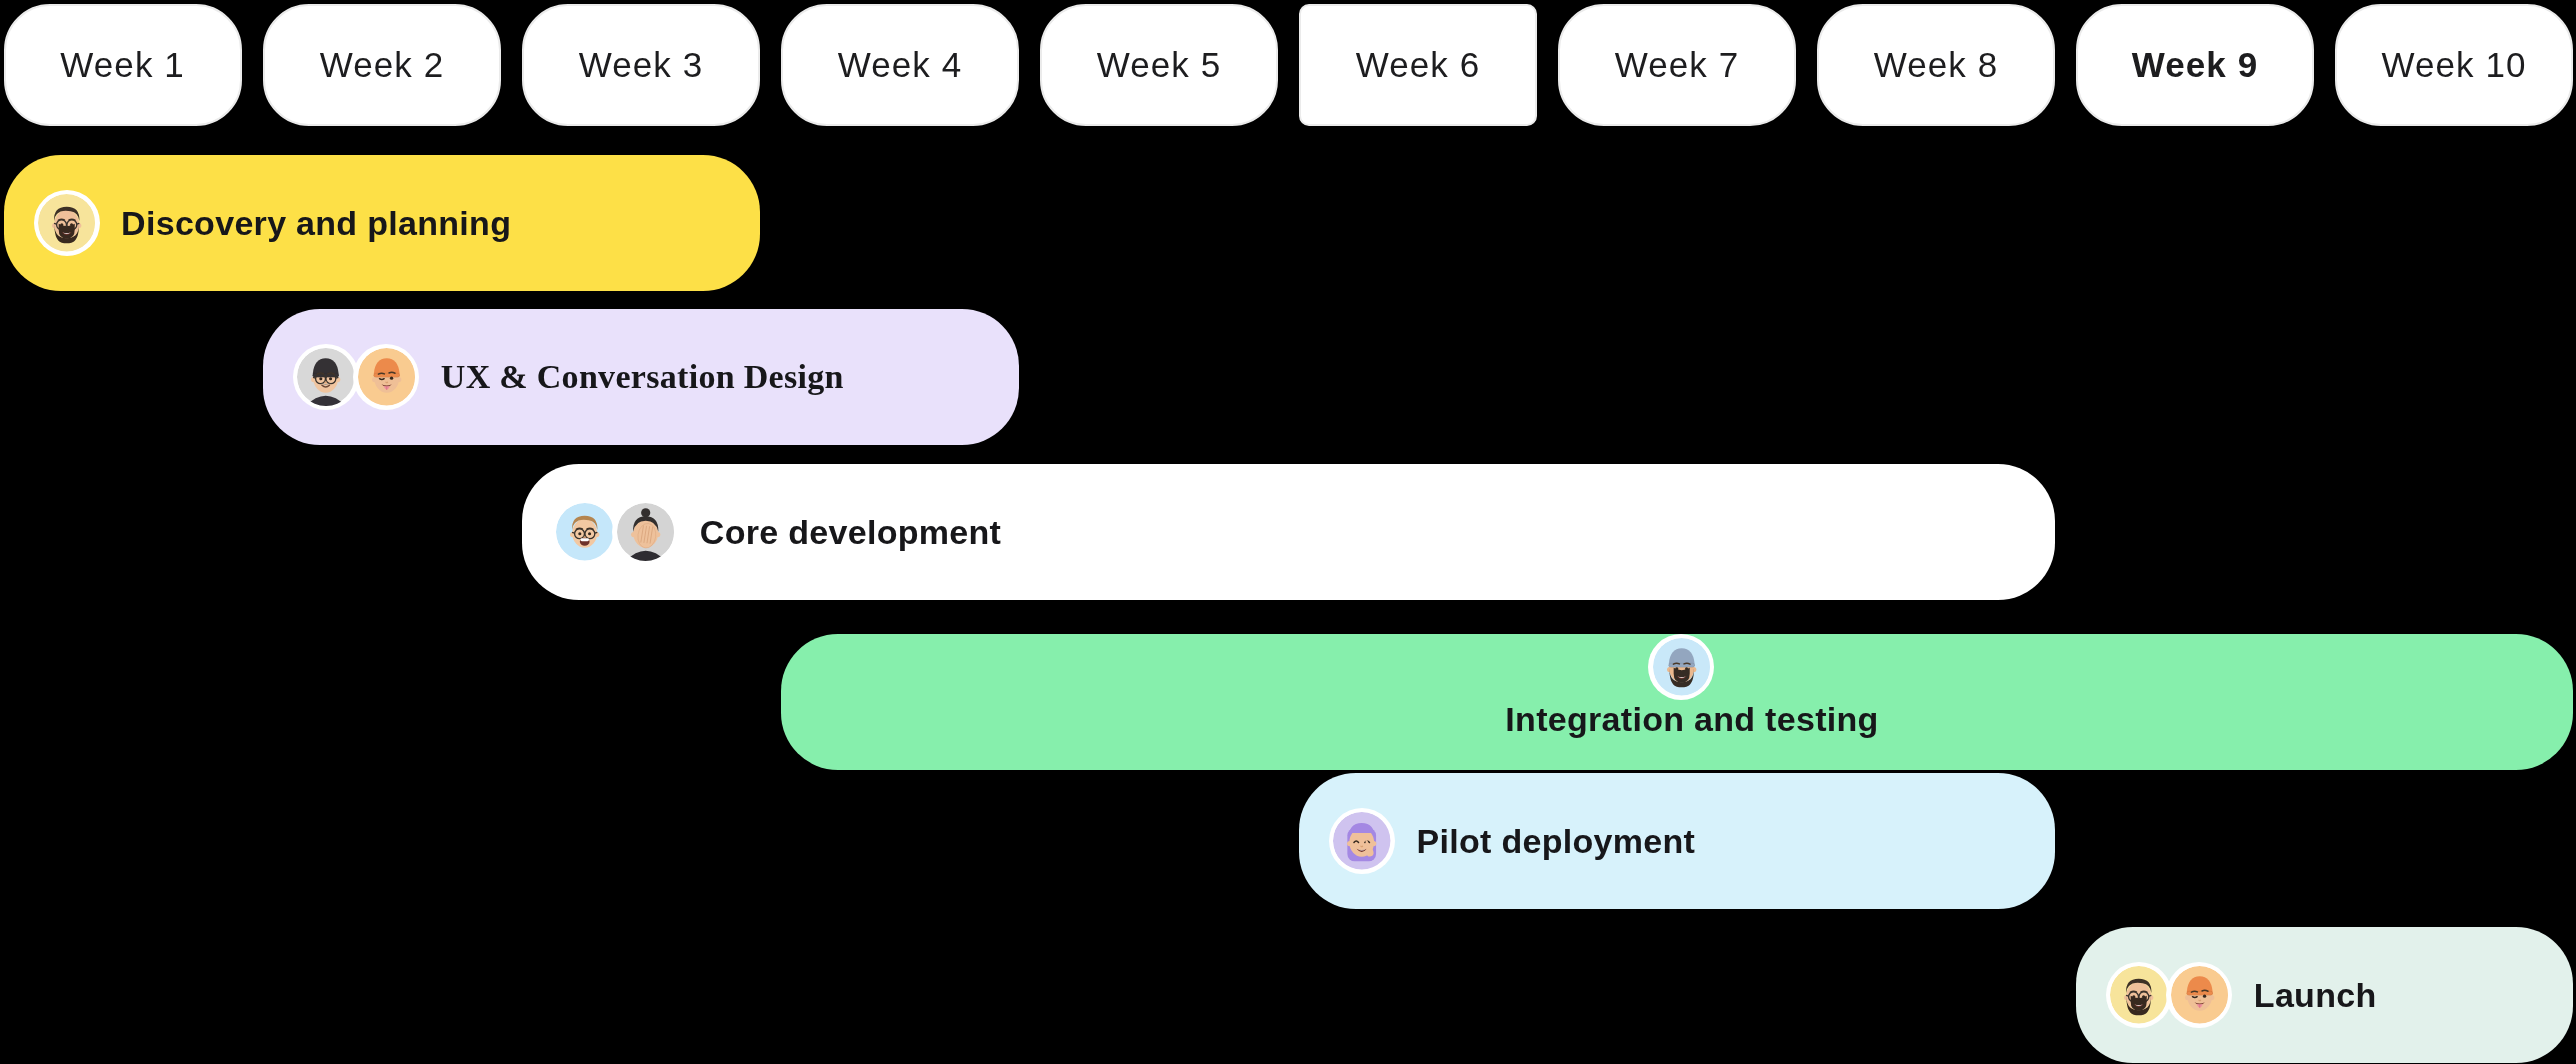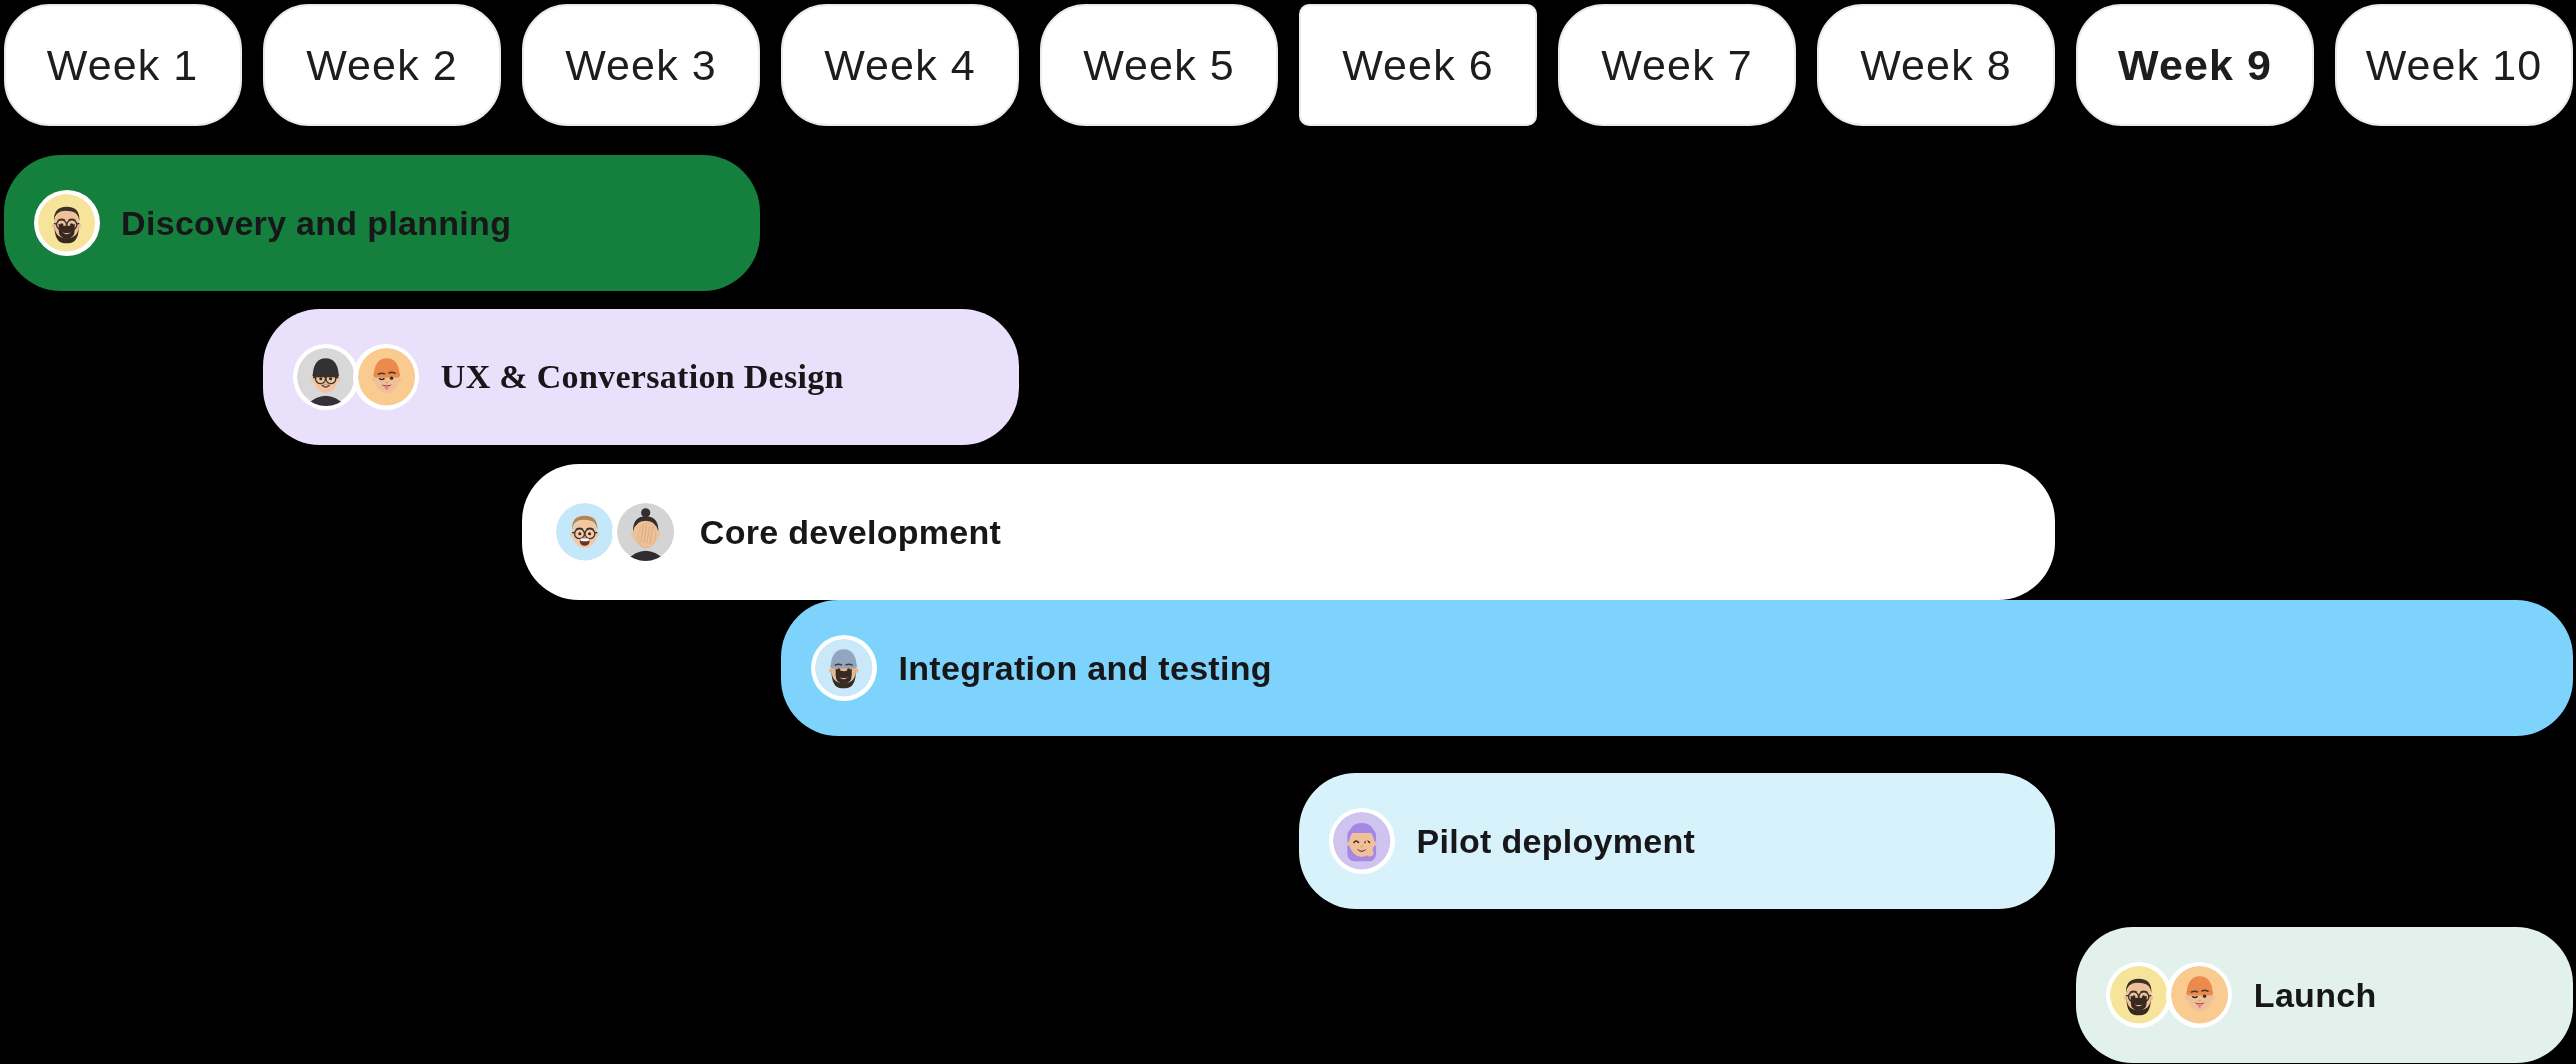--- a/index.html
+++ b/index.html
@@ -4,21 +4,21 @@
 <style>
   html,body{margin:0;padding:0;background:#000;}
   .canvas{
     position:relative;width:2576px;height:1065px;background:#000;
     overflow:hidden;font-family:"Liberation Sans","DejaVu Sans",sans-serif;
   }
   .week-pill{
     position:absolute;top:4.3px;height:122px;background:#ffffff;
     border:2.1px solid #ebebeb;border-radius:46px;box-sizing:border-box;
     display:flex;align-items:center;justify-content:center;
-    font-size:43px;font-weight:400;letter-spacing:1.1px;color:#1d1d1f;
+    font-size:35px;font-weight:400;letter-spacing:1.1px;color:#1d1d1f;
     box-shadow:0 2.9px 7.2px rgba(0,0,0,0.35);
   }
   .task-bar{
     position:absolute;height:136px;border-radius:57px;box-sizing:border-box;
     display:flex;align-items:center;padding-left:30px;
   }
   .avatars{display:flex;align-items:center;margin-right:21.5px;flex:none;}
   .avatar{
     width:66px;height:66px;border-radius:50%;background:#ffffff;
     padding:4.3px;box-sizing:border-box;flex:none;position:relative;
@@ -40,21 +40,21 @@
       <div class="week-pill" style="left: 522px; width: 238px;">Week 3</div>
       <div class="week-pill" style="left: 781px; width: 238px;">Week 4</div>
       <div class="week-pill" style="left: 1040px; width: 238px;">Week 5</div>
       <div class="week-pill" style="left: 1299px; width: 238px; border-radius: 10px;">Week 6</div>
       <div class="week-pill" style="left: 1558px; width: 238px;">Week 7</div>
       <div class="week-pill" style="left: 1817px; width: 238px;">Week 8</div>
       <div class="week-pill" style="left: 2076px; width: 238px; font-weight: bold;">Week 9</div>
       <div class="week-pill" style="left: 2335px; width: 238px;">Week 10</div>
     </div>
   <div id="taskLayer">
-      <div class="task-bar" style="left: 3.6px; width: 756px; top: 155px; background: #15803d;">
+      <div class="task-bar" style="left: 3.6px; width: 756px; top: 155px; background: #fde047;">
         <div class="avatars">
           <div class="avatar">
             <span style="display:block;width:100%;height:100%;">
               <svg viewBox="0 0 100 100" xmlns="http://www.w3.org/2000/svg">
                 <circle cx="50" cy="50" r="50" fill="#f7e49b"></circle>
                 <circle cx="29" cy="55" r="4.5" fill="#efc09a"></circle>
                 <circle cx="71" cy="55" r="4.5" fill="#efc09a"></circle>
                 <ellipse cx="50" cy="53" rx="21.5" ry="25" fill="#efc09a"></ellipse>
                 <path d="M28 47 Q26.5 22 50 22 Q73.5 22 72 47 Q70 32 57 30 Q40 27 33 35 Q29 39 28 47 Z" fill="#3d3026"></path>
                 <path d="M35.5 45.5 Q41 42.5 46 45.2" stroke="#4a3827" stroke-width="2.6" fill="none" stroke-linecap="round"></path>
@@ -167,21 +167,21 @@
                 <path d="M44 40 L43 70" stroke="#d9a57d" stroke-width="1.4" transform="rotate(7 52 57)"></path>
                 <path d="M49.4 40 L48.4 70" stroke="#d9a57d" stroke-width="1.4" transform="rotate(7 52 57)"></path>
                 <path d="M54.8 40 L53.8 70" stroke="#d9a57d" stroke-width="1.4" transform="rotate(7 52 57)"></path>
                 <path d="M60.2 40 L59.2 70" stroke="#d9a57d" stroke-width="1.4" transform="rotate(7 52 57)"></path>
               </svg>
             </span>
           </div>
         </div>
         <div class="task-label">Core development</div>
       </div>
-      <div class="task-bar" style="left: 781px; width: 1792px; top: 600px; background: #7dd3fc;">
+      <div class="task-bar" style="left: 781px; width: 1792px; top: 634px; background: #86efac; flex-direction: column;">
         <div class="avatars">
           <div class="avatar">
             <span style="display:block;width:100%;height:100%;">
               <svg viewBox="0 0 100 100" xmlns="http://www.w3.org/2000/svg">
                 <circle cx="50" cy="50" r="50" fill="#c9e8f9"></circle>
                 <circle cx="29" cy="55" r="4.5" fill="#eab88e"></circle>
                 <circle cx="71" cy="55" r="4.5" fill="#eab88e"></circle>
                 <ellipse cx="50" cy="53" rx="21.5" ry="25" fill="#eab88e"></ellipse>
                 <path d="M27.5 45 Q30 18 50 18 Q70 18 72.5 45 L72.5 49 L27.5 49 Z" fill="#93a6bf"></path>
                 <rect x="27.5" y="44" width="45" height="7" rx="3.5" fill="#93a6bf" stroke="rgba(0,0,0,0.12)" stroke-width="1"></rect>

